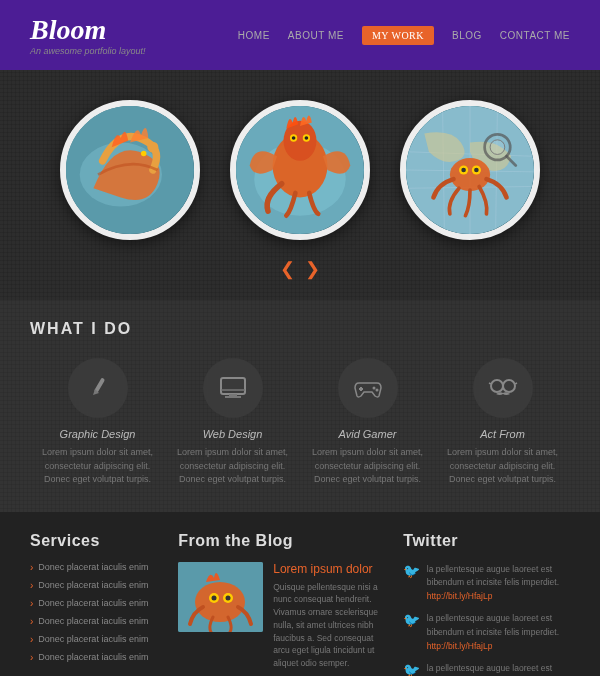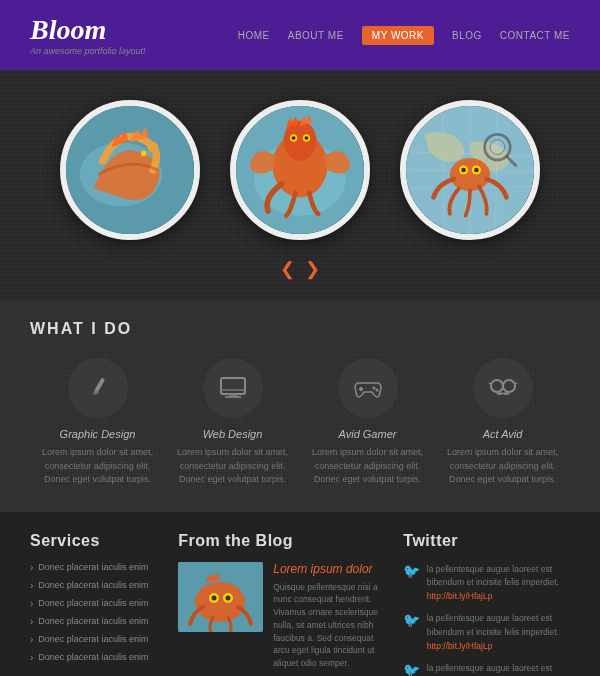--- a/index.html
+++ b/index.html
@@ -42,20 +42,21 @@
       color: #aaa;
       text-transform: uppercase;
       cursor: pointer;
       letter-spacing: 0.5px;
     }
     .nav-item.active {
       background: #e8632a;
       color: #fff;
       padding: 4px 10px;
       border-radius: 2px;
+      font-family: Liberation Serif, serif;
     }
 
     
     .hero {
       background: #2d2d2d;
       background-image: repeating-linear-gradient(
         0deg,
         transparent,
         transparent 3px,
         rgba(0,0,0,0.1) 3px,
@@ -224,21 +225,20 @@
       border-radius: 2px;
       flex-shrink: 0;
       position: relative;
       overflow: hidden;
     }
     .blog-text-area {}
     .blog-title {
       font-size: 12px;
       color: #e8632a;
       margin-bottom: 5px;
-      font-style: italic;
     }
     .blog-body {
       font-size: 8.5px;
       color: #777;
       line-height: 1.5;
       margin-bottom: 10px;
     }
     .read-more {
       font-size: 9px;
       color: #aaa;
@@ -430,21 +430,21 @@
 
           <circle cx="9" cy="10" r="6" stroke="#888" stroke-width="2" fill="none"></circle>
           <circle cx="21" cy="10" r="6" stroke="#888" stroke-width="2" fill="none"></circle>
           <line x1="15" y1="10" x2="15" y2="10" stroke="#888" stroke-width="2"></line>
           <line x1="3" y1="8" x2="1" y2="7" stroke="#888" stroke-width="1.5"></line>
           <line x1="27" y1="8" x2="29" y2="7" stroke="#888" stroke-width="1.5"></line>
 
           <path d="M8,18 Q12,15 15,17 Q18,15 22,18 Q18,20 15,18 Q12,20 8,18 Z" fill="#888"></path>
         </svg>
       </div>
-      <div class="what-item-title">Act Avid</div>
+      <div class="what-item-title">Act From</div>
       <div class="what-item-text">Lorem ipsum dolor sit amet, consectetur adipiscing elit. Donec eget volutpat turpis.</div>
     </div>
 
   </div>
 </section>
 
 <div class="footer-content">
 
   <div class="footer-col">
     <div class="footer-col-title">Services</div>

